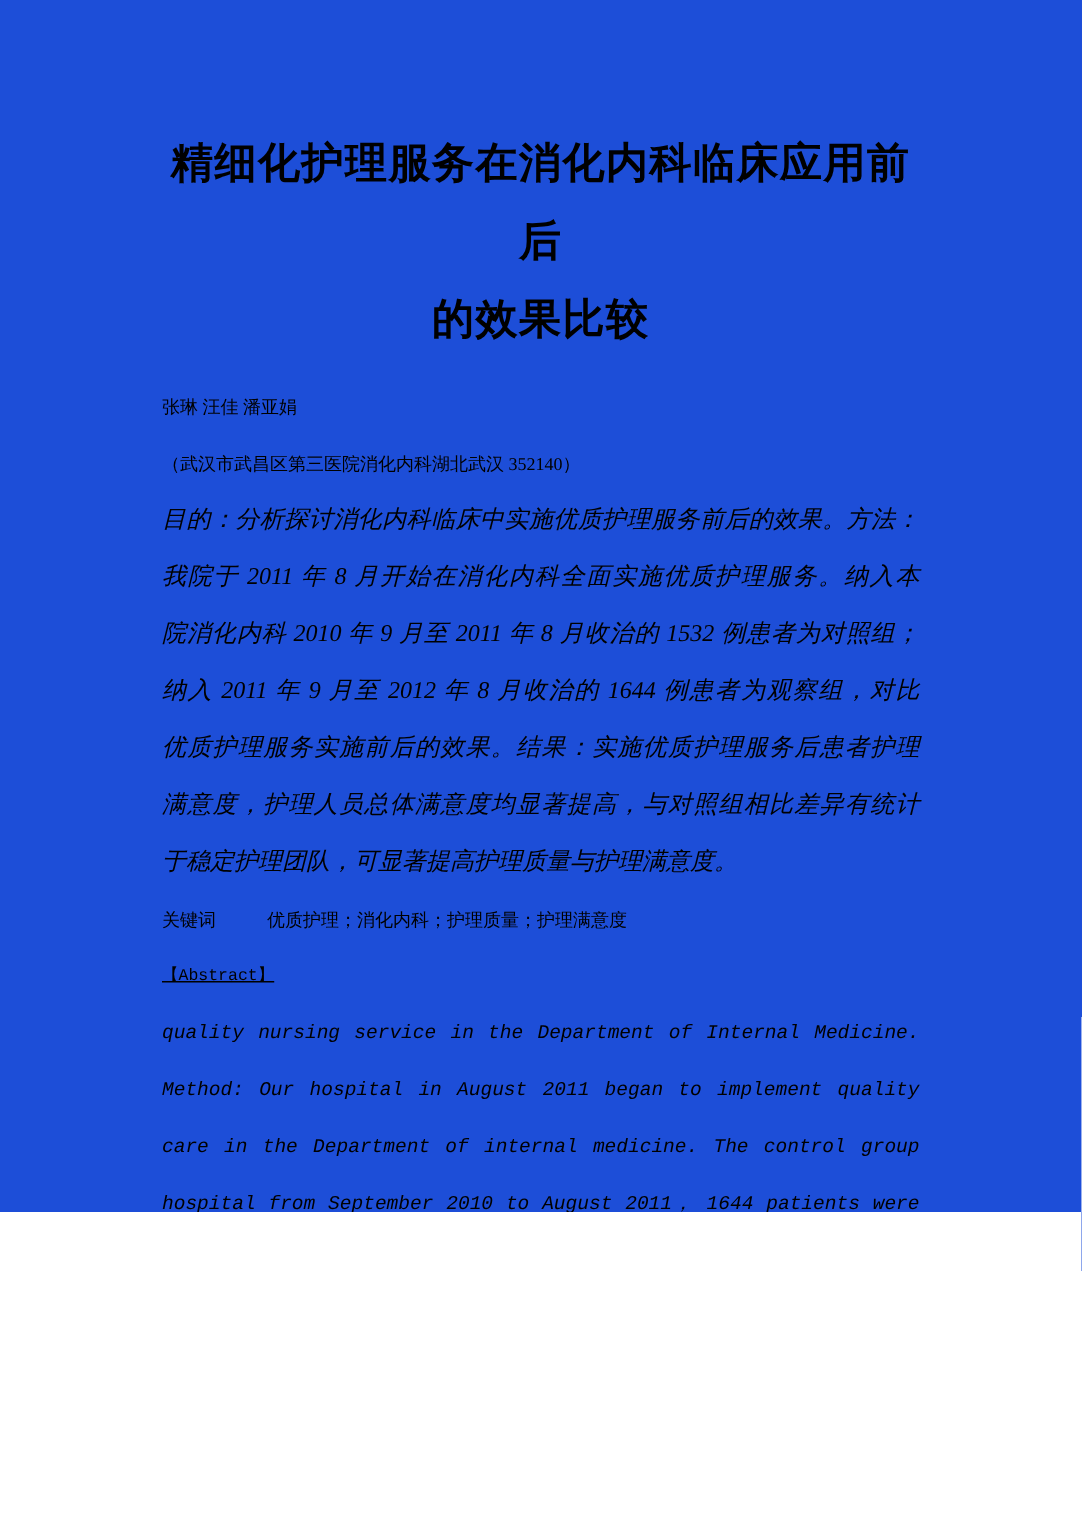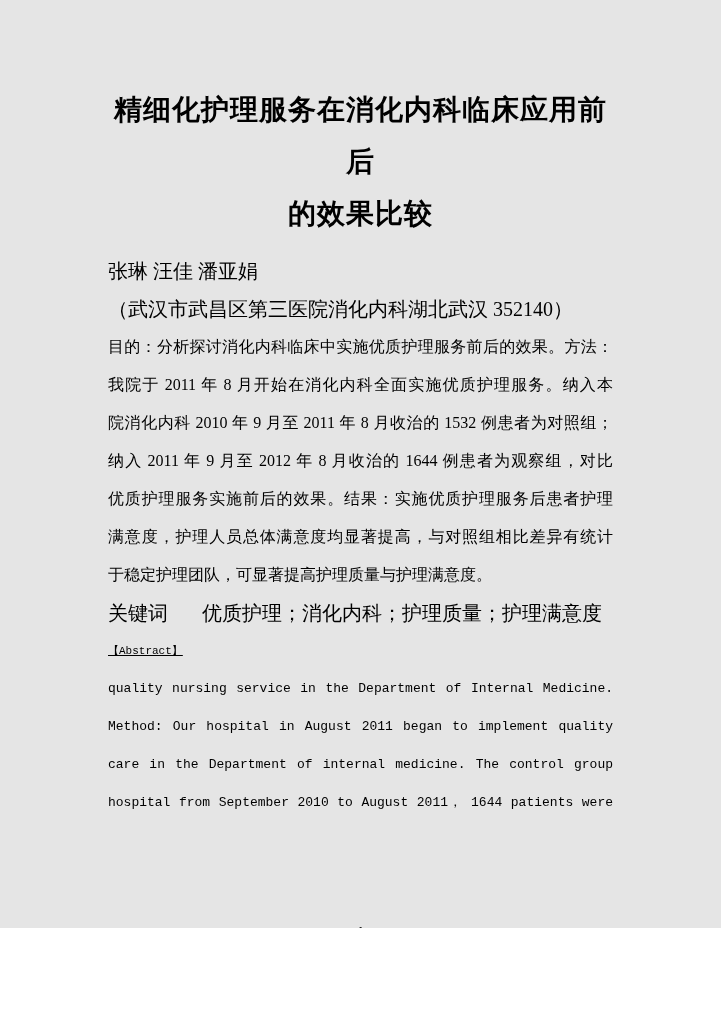--- a/index.html
+++ b/index.html
@@ -1,46 +1,47 @@
 <!DOCTYPE html>
 <html><head>
 <meta charset="utf-8">
 <style>
   html, body { margin: 0; padding: 0; background: #ffffff; }
   .page {
     position: relative;
     width: 721px;
-    height: 928px;
-    background: #e5e5e5;
+    height: 808px;
+    background: #1d4ed8;
     color: #000000;
     font-family: "Liberation Serif", "DejaVu Serif", serif;
     overflow: hidden;
   }
   .content {
     position: absolute;
     left: 108px;
     top: 0;
     width: 505px;
   }
   .title {
     margin: 84px 0 0 0;
     font-size: 28px;
     font-weight: bold;
     line-height: 52px;
     text-align: center;
     letter-spacing: 1px;
   }
   .line {
-    font-size: 20px;
+    font-size: 12px;
     line-height: 38px;
     white-space: nowrap;
   }
   .wrapline {
     font-size: 16px;
     line-height: 38px;
+    font-style: italic;
   }
   .authors { margin-top: 12px; }
   .justify {
     text-align: justify;
     text-align-last: justify;
     text-justify: inter-character;
     white-space: normal;
   }
   .en {
     font-family: "Liberation Mono", "DejaVu Sans Mono", monospace;

